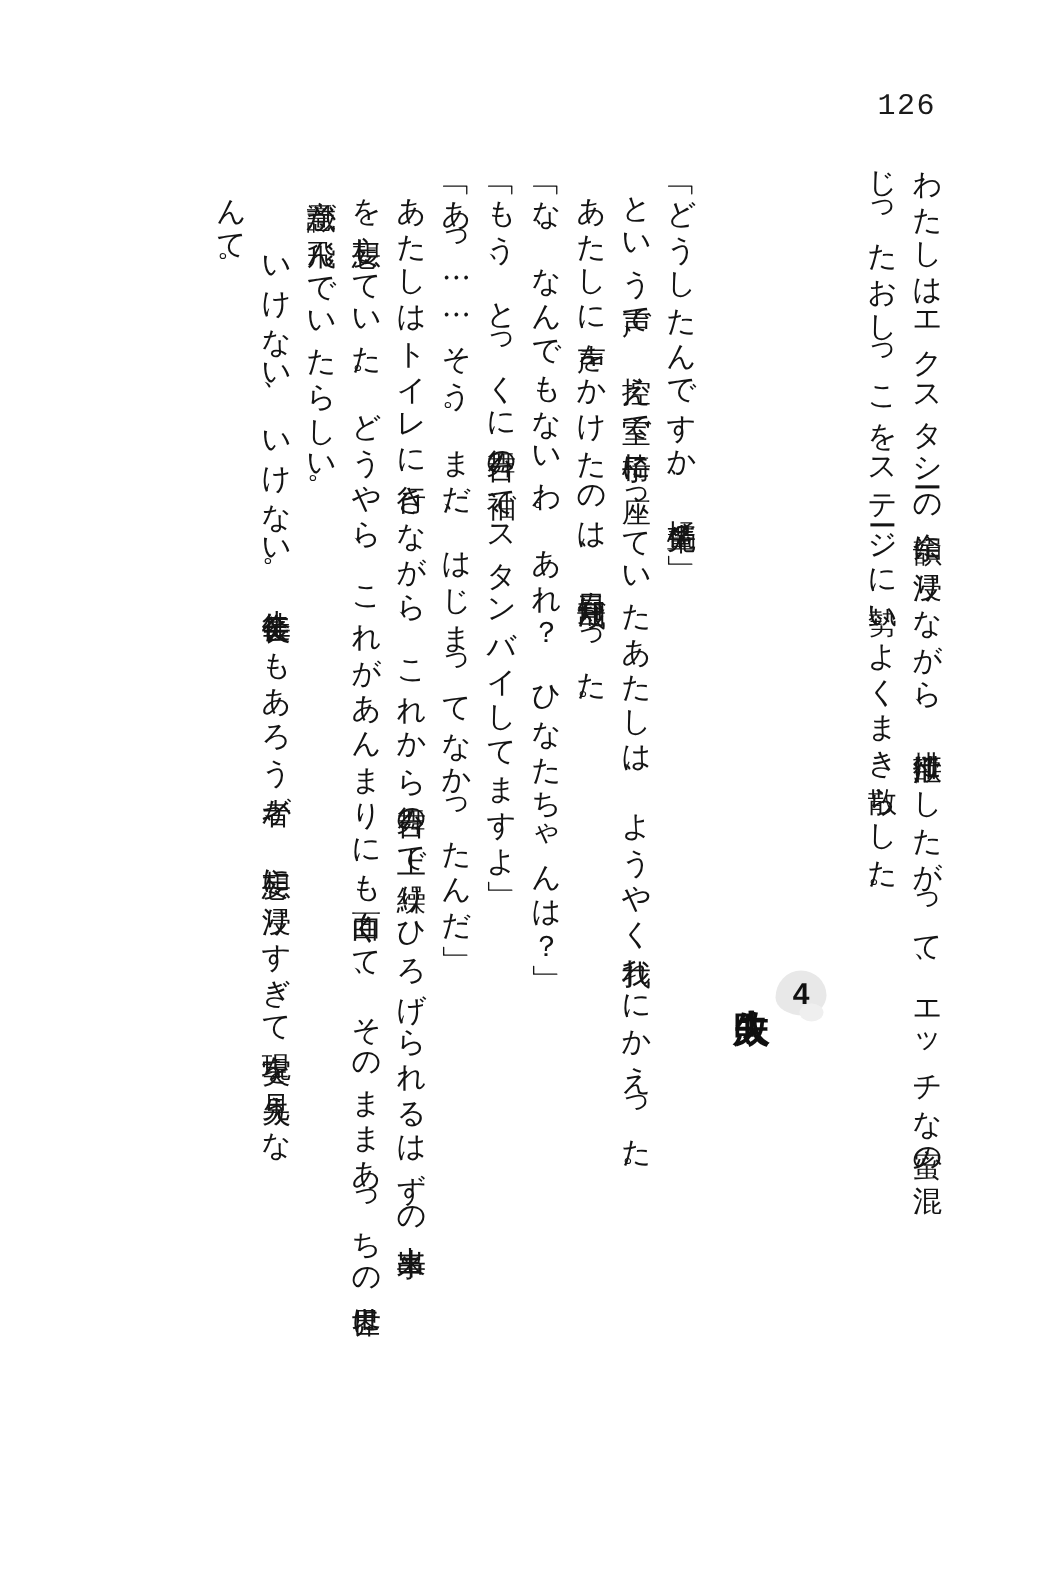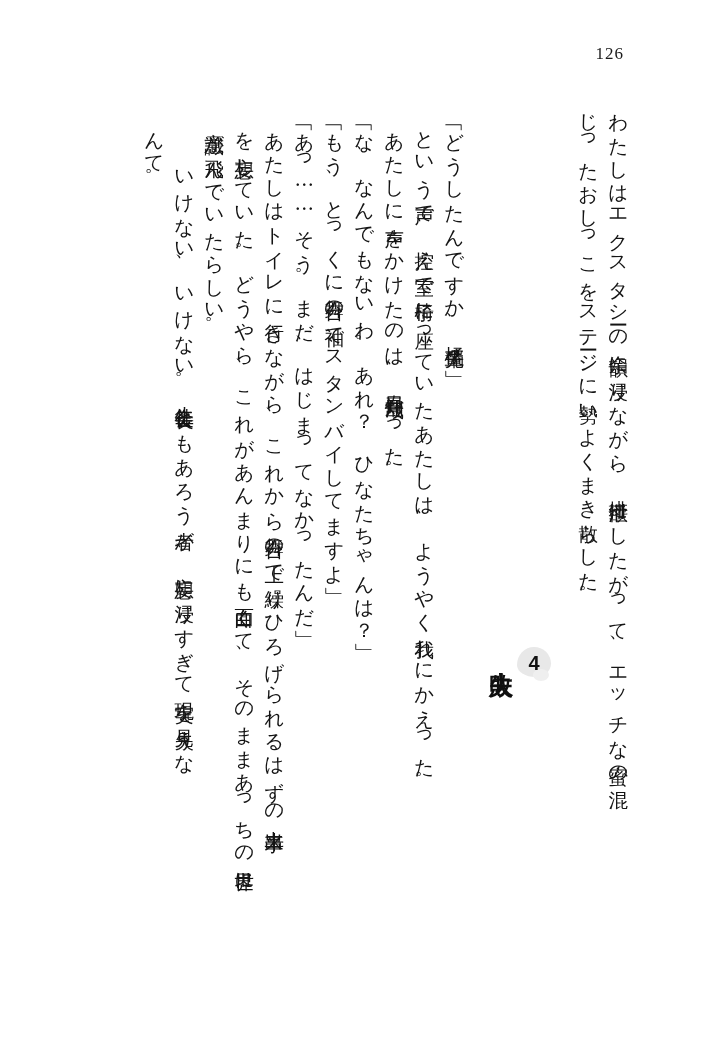--- a/index.html
+++ b/index.html
@@ -15,26 +15,26 @@
     color: #1a1a1a;
     overflow: hidden;
   }
   .page {
     position: absolute;
     inset: 0;
     background: #ffffff;
   }
   .page-number {
     position: absolute;
-    top: 44px;
+    top: 60px;
     right: 84px;
-    font-size: 17px;
+    font-size: 20px;
     letter-spacing: 1px;
     color: #1a1a1a;
-    font-family: Liberation Serif, serif;
+    font-family: Liberation Mono, monospace;
   }
   .body-area {
     position: absolute;
     top: 100px;
     left: 58px;
     right: 78px;
     bottom: 70px;
     display: flex;
     flex-direction: row-reverse;
     align-items: flex-start;

